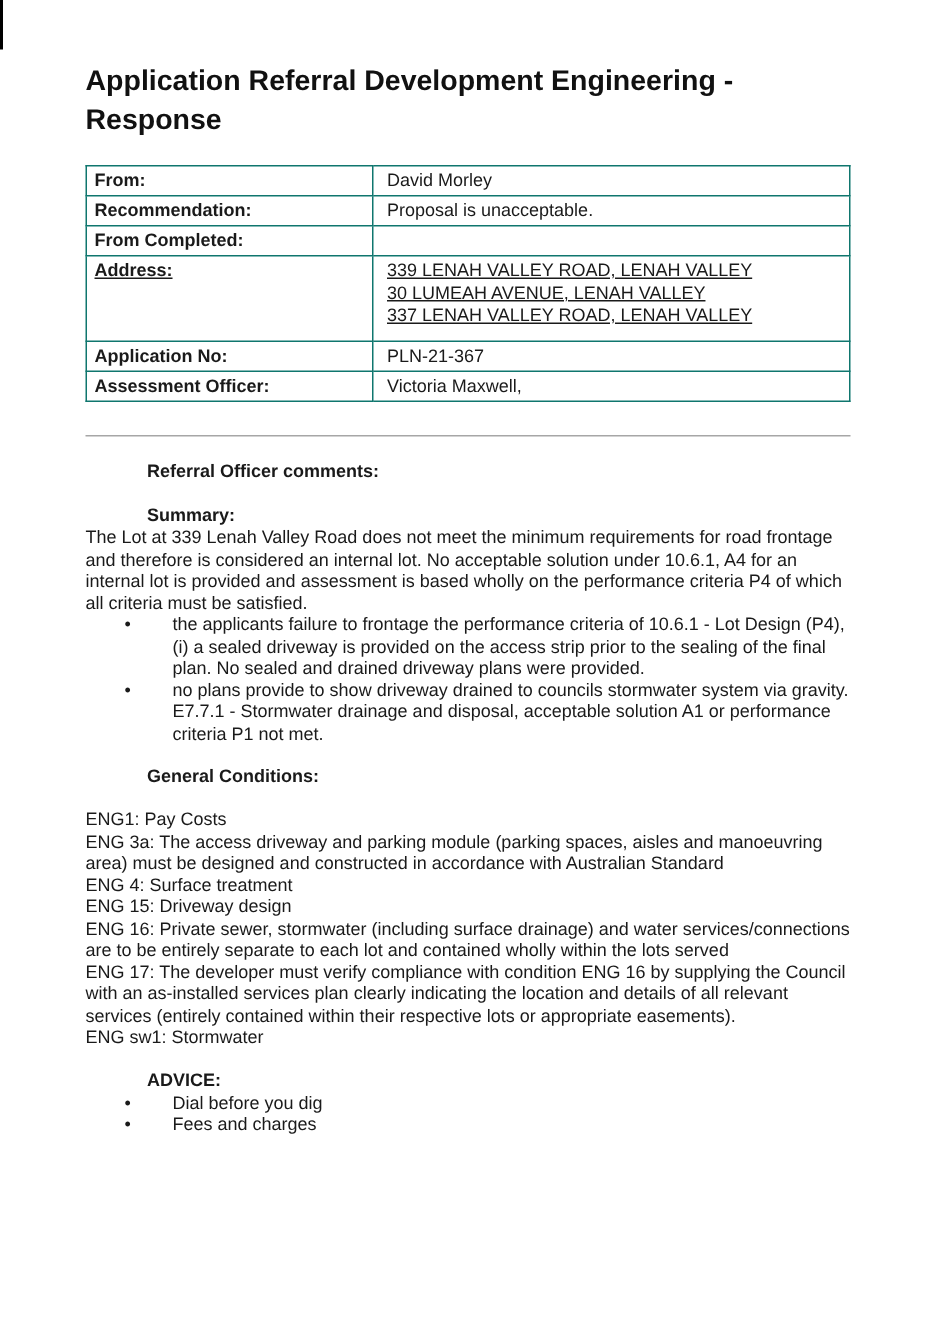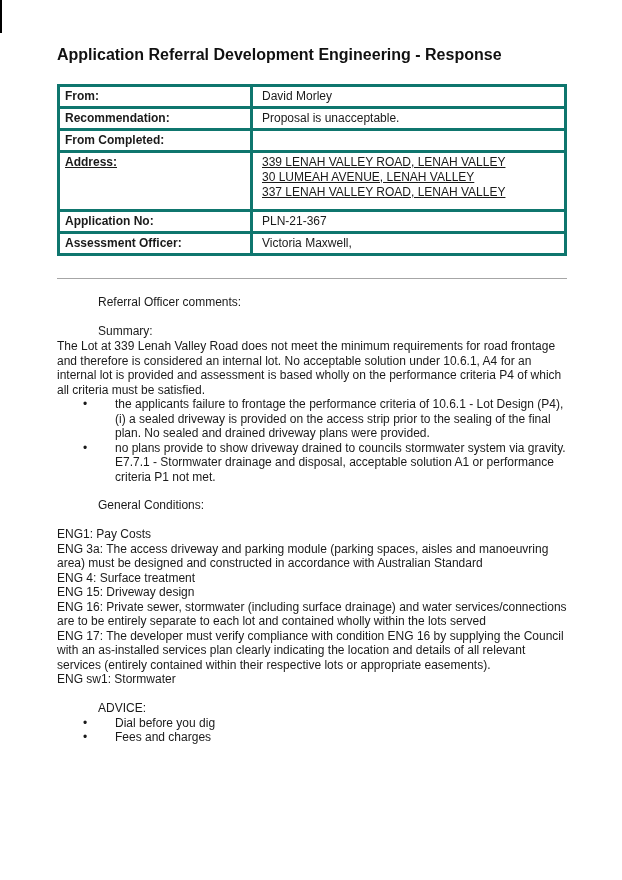--- a/index.html
+++ b/index.html
@@ -23,36 +23,36 @@
     height: 33px;
     background: #000000;
   }
   .page {
     position: absolute;
     left: 57px;
     top: 0;
     width: 512px;
   }
   .doc-title {
-    font-size: 16px;
+    font-size: 19px;
     font-weight: bold;
     line-height: 26px;
     margin: 42px 0 0 0;
     max-width: 470px;
     color: #111111;
   }
   table.info {
     border-collapse: collapse;
     width: 510px;
     margin-top: 16px;
     font-size: 12px;
     table-layout: fixed;
   }
   table.info td {
-    border: 3px solid #0f766e;
+    border: 1px solid #0f766e;
     padding: 2px 5px;
     line-height: 15px;
     vertical-align: top;
   }
   table.info td.label {
     width: 180px;
     font-weight: bold;
   }
   table.info td.value {
     padding-left: 9px;
@@ -63,21 +63,21 @@
     text-decoration: underline;
   }
   hr.divider {
     border: none;
     border-top: 1px solid #a6a6a6;
     width: 510px;
     margin: 22px 0 0 0;
   }
   p { margin: 0; font-size: 12px; line-height: 14.5px; }
   p.h {
-    font-weight: normal;
+    font-weight: bold;
     line-height: 15px;
     padding-left: 41px;
   }
   .mt-blank { margin-top: 14px; }
   .mt-head  { margin-top: 16px; }
   .mt-para  { }
   ul.bullets {
     list-style: none;
     margin: 0;
     padding: 0;

